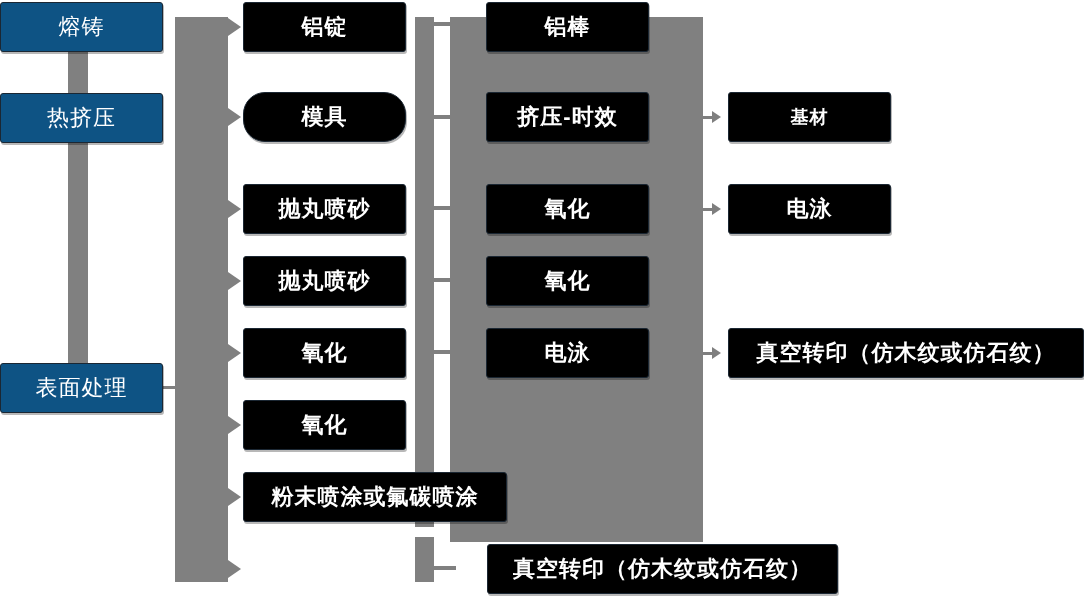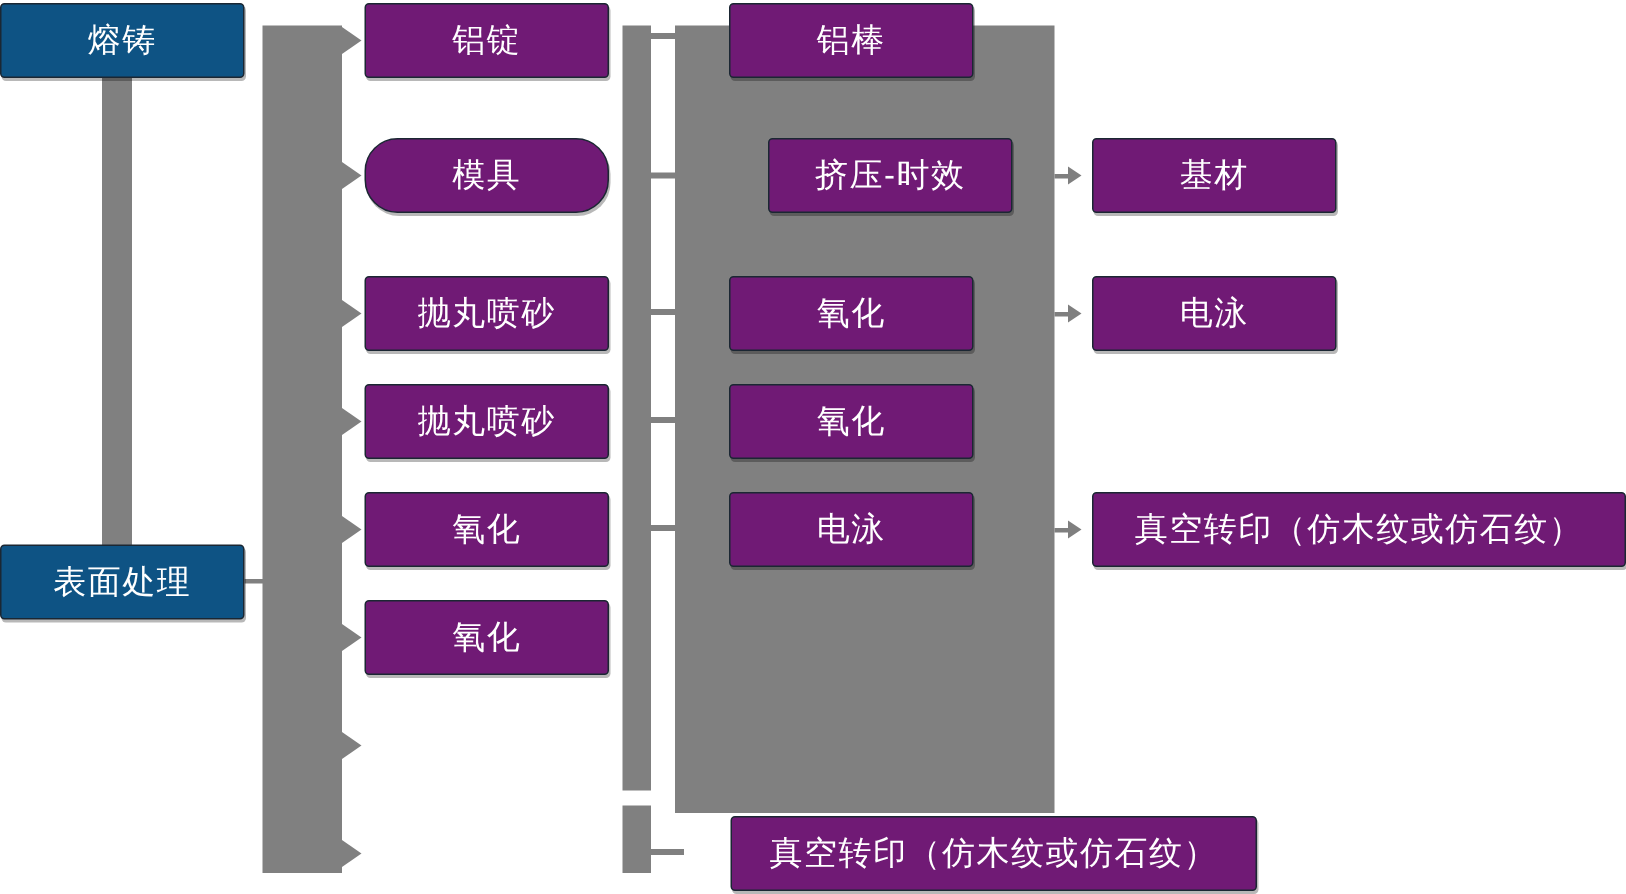--- a/index.html
+++ b/index.html
@@ -42,21 +42,21 @@
     display:flex;align-items:center;justify-content:center;
     color:#ffffff;
     border:1px solid #1b2733;
     border-radius:3px;
     box-shadow:1px 2px 0 rgba(0,0,0,0.28);
     letter-spacing:1px;
     white-space:nowrap;
     user-select:none;
   }
   .node.dark{background:#0e5384;text-align:center;}
-  .node.mid{background:#701a75;}
+  .node.mid{background:#000000;font-weight:bold;}
   .n-label{pointer-events:none;}
 </style>
 </head>
 <body>
 
 <div id="stage">
 
   <div class="gray" style="left:68px;top:50px;width:20px;height:330px;"></div>
   <div class="gray-arrow ah-down" style="left:69px;top:70px;"></div>
   <div class="gray-arrow ah-down" style="left:69px;top:344px;"></div>
@@ -92,20 +92,23 @@
   <div class="thin-conn" style="left:703px;top:208px;width:11px;"></div>
   <div class="thin-head" style="left:712px;top:203px;"></div>
 
   <div class="thin-conn" style="left:703px;top:352px;width:11px;"></div>
   <div class="thin-head" style="left:712px;top:347px;"></div>
 
   <div class="node dark" style="left:0px;top:2px;width:163px;height:50px;font-size:22px;">
     <span class="n-label">熔铸</span>
   </div>
 
+  <div class="node dark" style="left:0px;top:93px;width:163px;height:50px;font-size:22px;">
+    <span class="n-label">热挤压</span>
+  </div>
 
   <div class="node dark" style="left:0px;top:363px;width:163px;height:50px;font-size:22px;">
     <span class="n-label">表面处理</span>
   </div>
 
   <div class="node mid" style="left:243px;top:2px;width:163px;height:50px;font-size:22px;">
     <span class="n-label">铝锭</span>
   </div>
 
   <div class="node mid" style="left:243px;top:92px;width:163px;height:50px;font-size:22px;border-radius:22px;">
@@ -121,47 +124,50 @@
   </div>
 
   <div class="node mid" style="left:243px;top:328px;width:163px;height:50px;font-size:22px;">
     <span class="n-label">氧化</span>
   </div>
 
   <div class="node mid" style="left:243px;top:400px;width:163px;height:50px;font-size:22px;">
     <span class="n-label">氧化</span>
   </div>
 
+  <div class="node mid" style="left:243px;top:472px;width:264px;height:50px;font-size:22px;">
+    <span class="n-label">粉末喷涂或氟碳喷涂</span>
+  </div>
 
 
   <div class="node mid" style="left:486px;top:2px;width:163px;height:50px;font-size:22px;">
     <span class="n-label">铝棒</span>
   </div>
 
-  <div class="node mid" style="left:512px;top:92px;width:163px;height:50px;font-size:22px;">
+  <div class="node mid" style="left:486px;top:92px;width:163px;height:50px;font-size:22px;">
     <span class="n-label">挤压-时效</span>
   </div>
 
   <div class="node mid" style="left:486px;top:184px;width:163px;height:50px;font-size:22px;">
     <span class="n-label">氧化</span>
   </div>
 
   <div class="node mid" style="left:486px;top:256px;width:163px;height:50px;font-size:22px;">
     <span class="n-label">氧化</span>
   </div>
 
   <div class="node mid" style="left:486px;top:328px;width:163px;height:50px;font-size:22px;">
     <span class="n-label">电泳</span>
   </div>
 
   <div class="node mid" style="left:487px;top:544px;width:351px;height:50px;font-size:22px;">
     <span class="n-label">真空转印（仿木纹或仿石纹）</span>
   </div>
 
-  <div class="node mid" style="left:728px;top:92px;width:163px;height:50px;font-size:22px;">
+  <div class="node mid" style="left:728px;top:92px;width:163px;height:50px;font-size:18px;">
     <span class="n-label">基材</span>
   </div>
 
   <div class="node mid" style="left:728px;top:184px;width:163px;height:50px;font-size:22px;">
     <span class="n-label">电泳</span>
   </div>
 
   <div class="node mid" style="left:728px;top:328px;width:356px;height:50px;font-size:22px;">
     <span class="n-label">真空转印（仿木纹或仿石纹）</span>
   </div>

